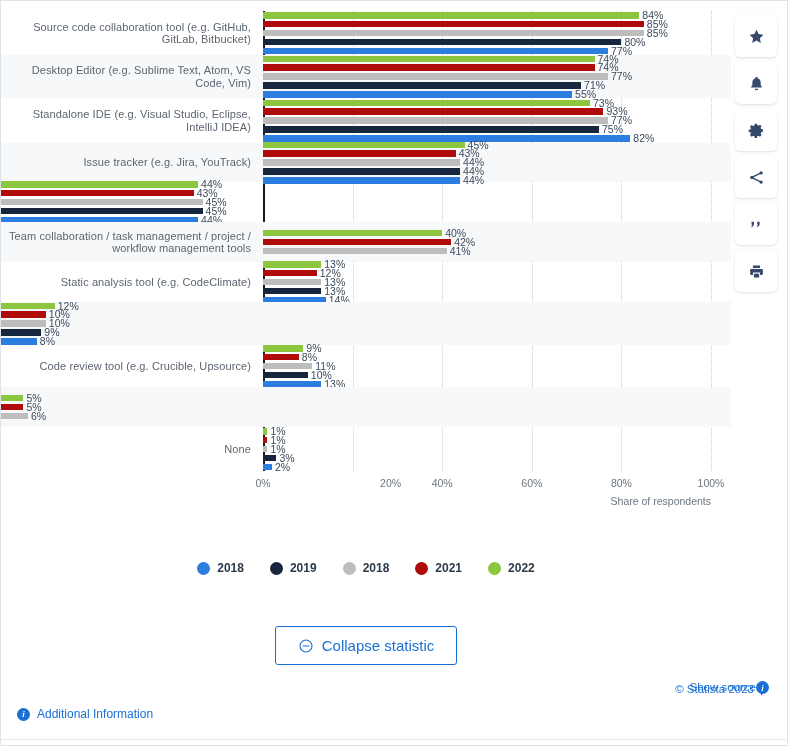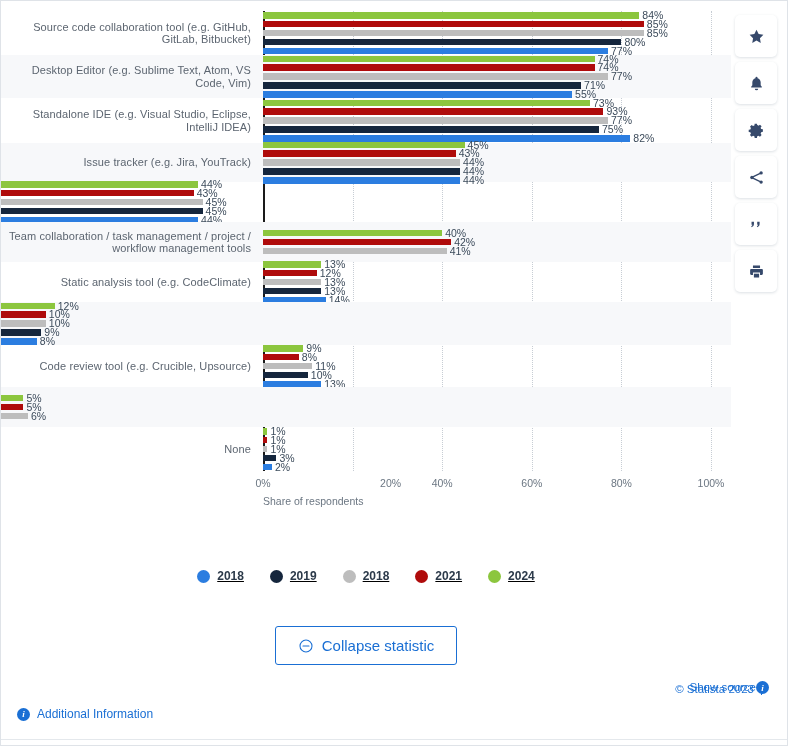--- a/index.html
+++ b/index.html
@@ -105,40 +105,39 @@
     position: absolute;
     top: 0;
     transform: translateX(-50%);
     font-size: 10.5px;
     color: #6b7682;
   }
   #xaxis-title {
     position: absolute;
     left: 262px; top: 496px;
     width: 448px;
-    text-align: left;
+    text-align: right;
     font-size: 10.5px;
     color: #6b7682;
   }
 
   
   #legend {
     position: absolute;
     left: 0; top: 558px;
     width: 730px;
     display: flex;
     justify-content: center;
     align-items: center;
     gap: 0;
   }
   .legend-item {
     display: flex;
     align-items: center;
-    margin: 16px 13px;
-    text-decoration: underline;
+    margin: 8px 13px;
   }
   .legend-dot {
     width: 13px; height: 13px;
     border-radius: 50%;
     margin-right: 7px;
   }
   .legend-label {
     font-size: 12px;
     font-weight: bold;
     color: #2c3a4a;
@@ -555,21 +554,21 @@
         <div class="legend-item">
           <span class="legend-dot" style="background: rgb(189, 189, 189);"></span>
           <span class="legend-label">2018</span>
         </div>
         <div class="legend-item">
           <span class="legend-dot" style="background: rgb(175, 11, 11);"></span>
           <span class="legend-label">2021</span>
         </div>
         <div class="legend-item">
           <span class="legend-dot" style="background: rgb(140, 198, 62);"></span>
-          <span class="legend-label">2024</span>
+          <span class="legend-label">2022</span>
         </div>
       </div>
   </div>
 
   <div id="right-rail">
     <div class="rail-btn">
       <svg width="17" height="17" viewBox="0 0 24 24" fill="#36496b">
         <path d="M12 2.5l3 6.1 6.7 1-4.85 4.7 1.15 6.7L12 17.8 6 21l1.15-6.7L2.3 9.6l6.7-1z"></path>
       </svg>
     </div>

